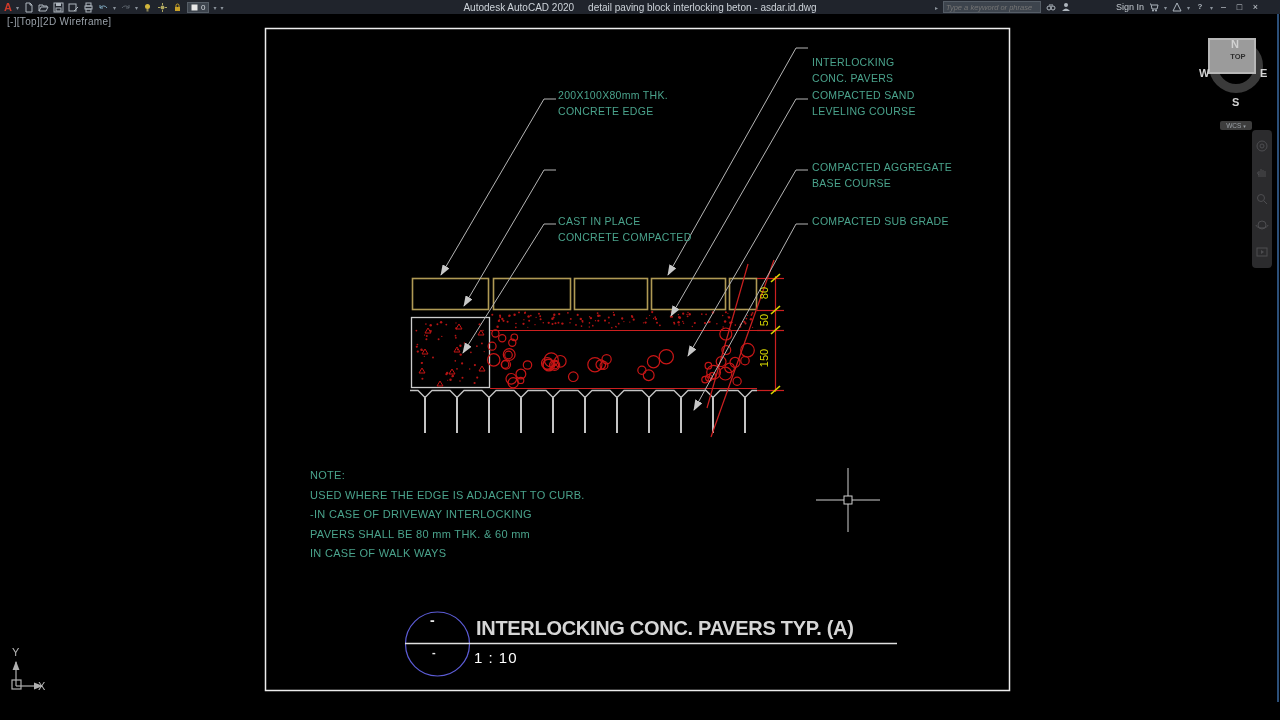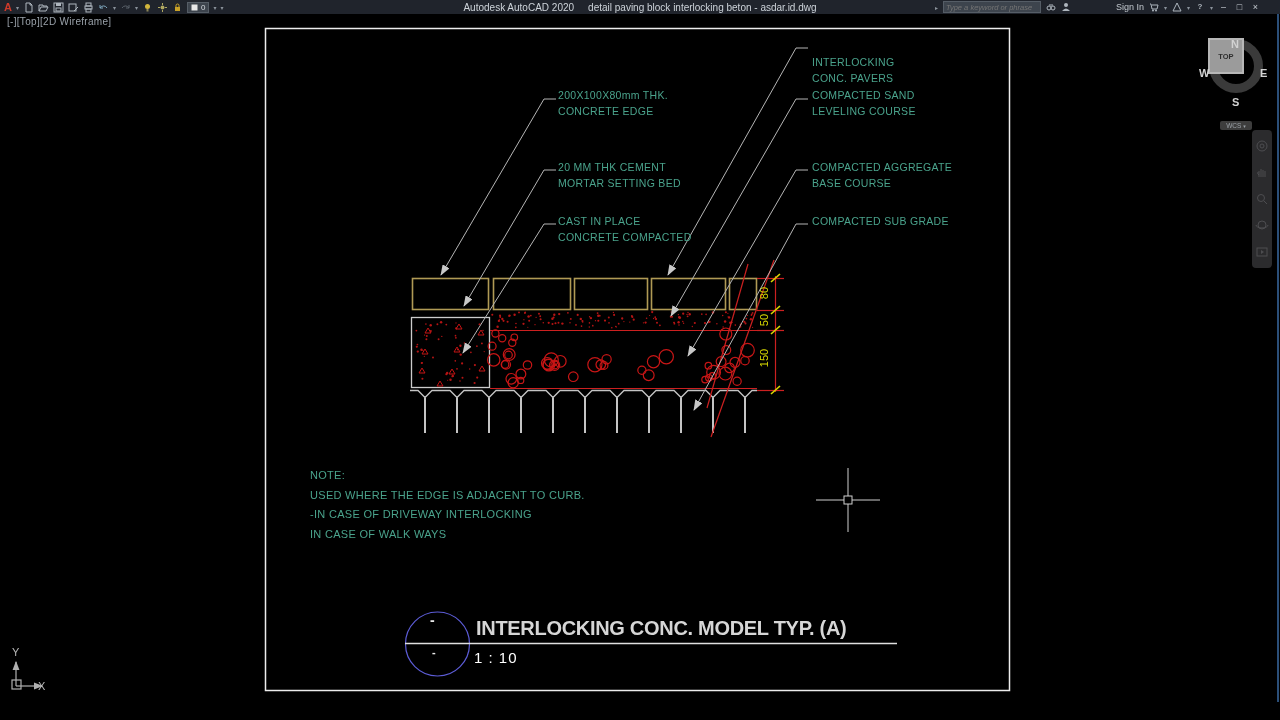--- a/index.html
+++ b/index.html
@@ -29,21 +29,21 @@
   .vplabel{position:absolute;left:7px;top:2px;font-size:10px;color:#9aa2aa;letter-spacing:0.3px;}
   .callout{position:absolute;font-size:10.5px;line-height:15.5px;color:#4aa38c;letter-spacing:0.3px;white-space:nowrap;}
   .note{position:absolute;left:310px;top:452px;font-size:11px;line-height:19.6px;color:#4aa38c;letter-spacing:0.3px;white-space:nowrap;}
   .dtitle{position:absolute;left:476px;top:603px;font-size:20px;font-weight:bold;color:#d6d6d6;letter-spacing:-0.3px;white-space:nowrap;}
   .dscale{position:absolute;left:474px;top:635px;font-size:15px;color:#ffffff;letter-spacing:1px;}
   .bubble-dash{position:absolute;color:#e8e8e8;font-weight:bold;}
   
   #viewcube{position:absolute;left:1196px;top:12px;width:80px;height:110px;}
   .vc-ring{position:absolute;left:13px;top:13px;width:36px;height:36px;border:9px solid #3a3a3a;border-radius:50%;}
   .vc-face{position:absolute;left:12px;top:12px;width:32px;height:32px;background:#9b9b9b;border:2px solid #b7b7b7;
-    display:flex;align-items:center;justify-content:center;font-size:7.5px;font-weight:bold;color:#2e2e2e;}
+    display:flex;align-items:center;justify-content:center;font-size:7.5px;font-weight:bold;color:#2e2e2e;padding-left:12px;}
   .vc-n{position:absolute;color:#d2d2d2;font-weight:bold;font-size:11px;}
   .wcs-pill{position:absolute;left:24px;top:95px;width:32px;height:9px;background:#3d3d3d;border-radius:2px;
     display:flex;align-items:center;justify-content:center;gap:2px;font-size:6.5px;color:#9aa0a6;}
   
   #navbar{position:absolute;left:1252px;top:116px;width:20px;height:132px;background:#2b2b2d;border-radius:4px;
     display:flex;flex-direction:column;align-items:center;justify-content:space-around;padding:3px 0;}
   #navbar svg{display:block;opacity:0.55;}
   .edge-line{position:absolute;left:1277px;top:0;width:2px;height:688px;background:#2b4f79;}
 
   
@@ -507,24 +507,20 @@
       <text x="12" y="656" font-size="11" fill="#b8b8b8" font-family="Liberation Sans, sans-serif">Y</text>
       <text x="38" y="690" font-size="11" fill="#b8b8b8" font-family="Liberation Sans, sans-serif">X</text>
     </svg>
 
     <div class="vplabel">[-][Top][2D Wireframe]</div>
 
     <div class="callout" style="left:558px;top:74px;">
       <div>200X100X80mm THK.</div>
       <div>CONCRETE EDGE</div>
     </div>
-    <div class="callout" style="left:558px;top:146px;">
-      <div>20 MM THK CEMENT</div>
-      <div>MORTAR SETTING BED</div>
-    </div>
     <div class="callout" style="left:558px;top:200px;">
       <div>CAST IN PLACE</div>
       <div>CONCRETE COMPACTED</div>
     </div>
 
     <div class="callout" style="left:812px;top:24px;margin-top:17px;">
       <div>INTERLOCKING</div>
       <div>CONC. PAVERS</div>
     </div>
     <div class="callout" style="left:812px;top:74px;">
@@ -536,24 +532,25 @@
       <div>BASE COURSE</div>
     </div>
     <div class="callout" style="left:812px;top:200px;">
       <div>COMPACTED SUB GRADE</div>
     </div>
 
     <div class="note">
       <div>NOTE:</div>
       <div>USED WHERE THE EDGE IS ADJACENT TO CURB.</div>
       <div>-IN CASE OF DRIVEWAY INTERLOCKING</div>
+      <div>PAVERS SHALL BE 80 mm THK. &amp; 60 mm</div>
       <div>IN CASE OF WALK WAYS</div>
     </div>
 
-    <div class="dtitle">INTERLOCKING CONC. MODEL TYP. (A)</div>
+    <div class="dtitle">INTERLOCKING CONC. PAVERS TYP. (A)</div>
     <div class="dscale">1 : 10</div>
     <span class="bubble-dash" style="left:430px;top:598px;font-size:14px;">-</span>
     <span class="bubble-dash" style="left:432px;top:632px;font-size:11px;">-</span>
 
     <div id="viewcube">
       <div class="vc-ring"></div>
       <div class="vc-face">TOP</div>
       <div class="vc-n" style="left:35px;top:12px;">N</div>
       <div class="vc-n" style="left:3px;top:41px;">W</div>
       <div class="vc-n" style="left:64px;top:41px;">E</div>

